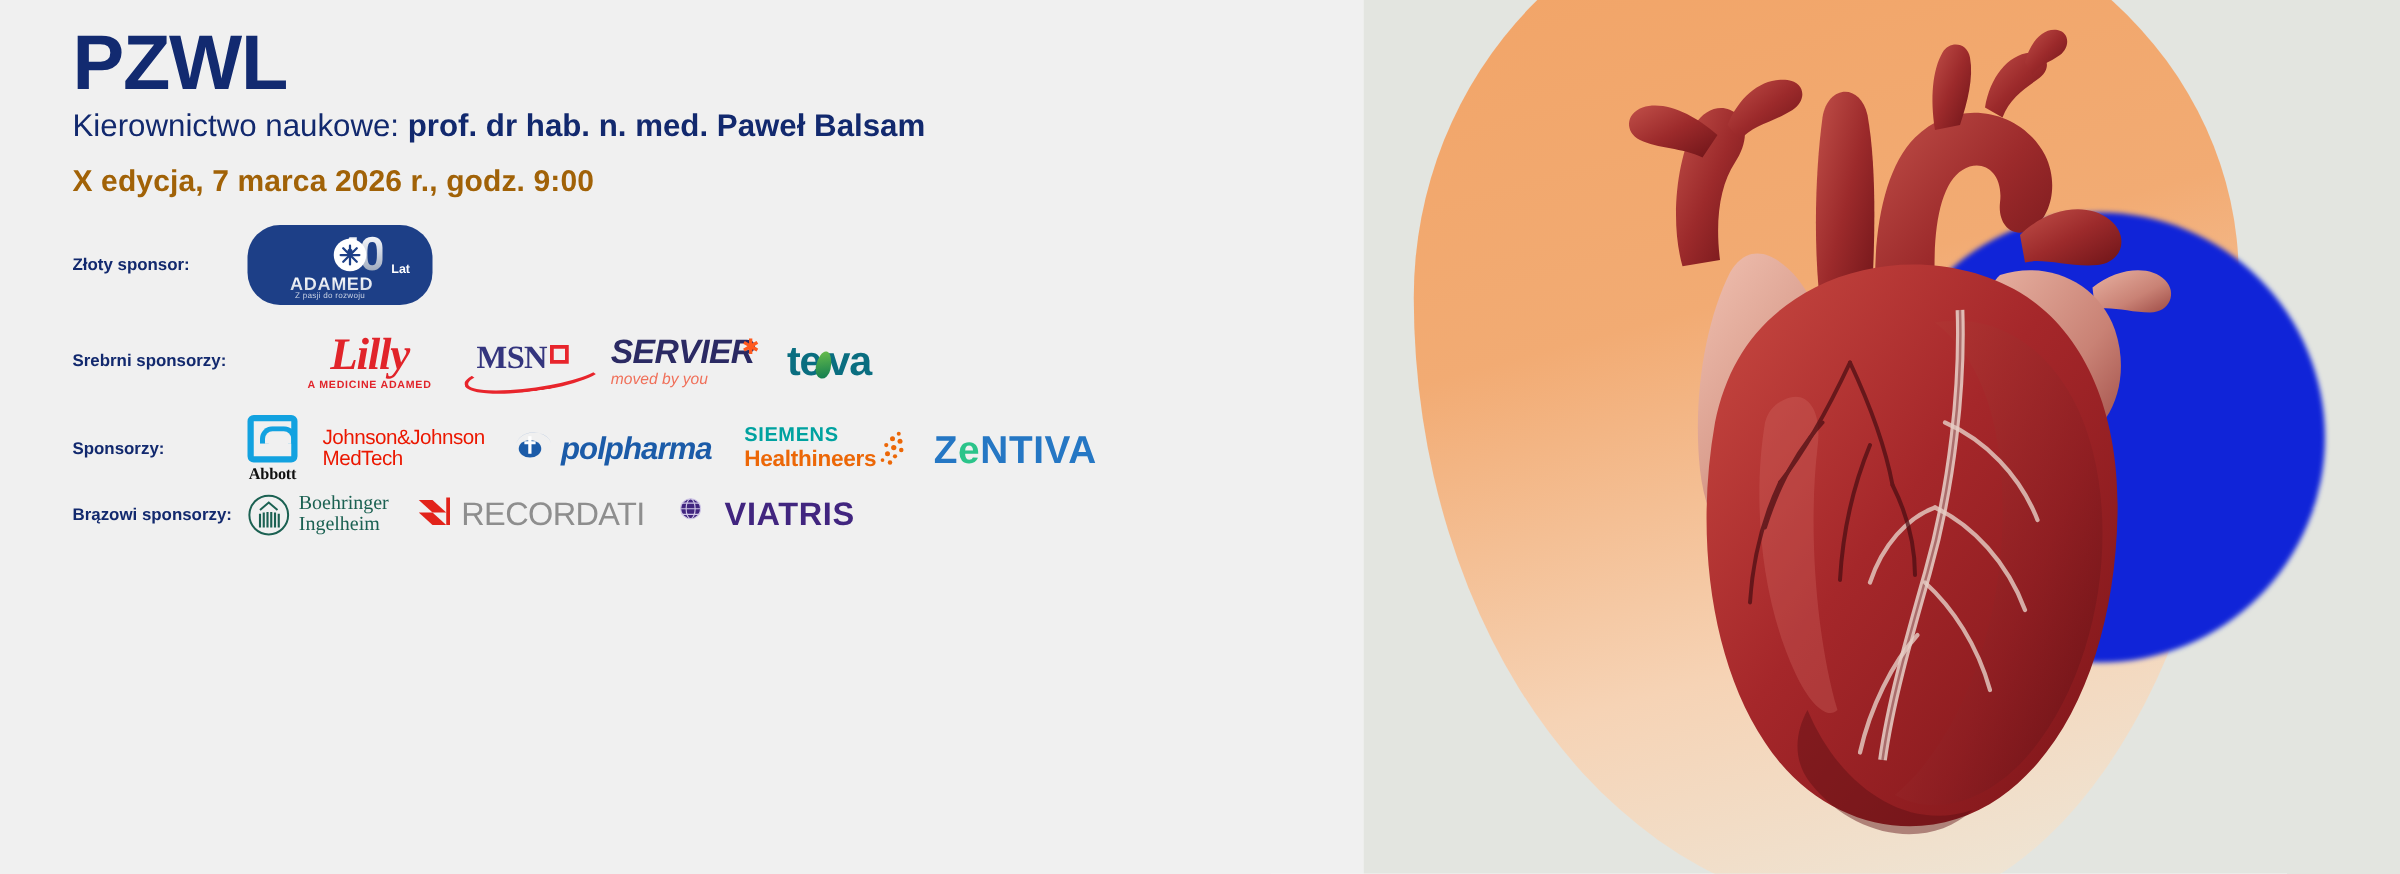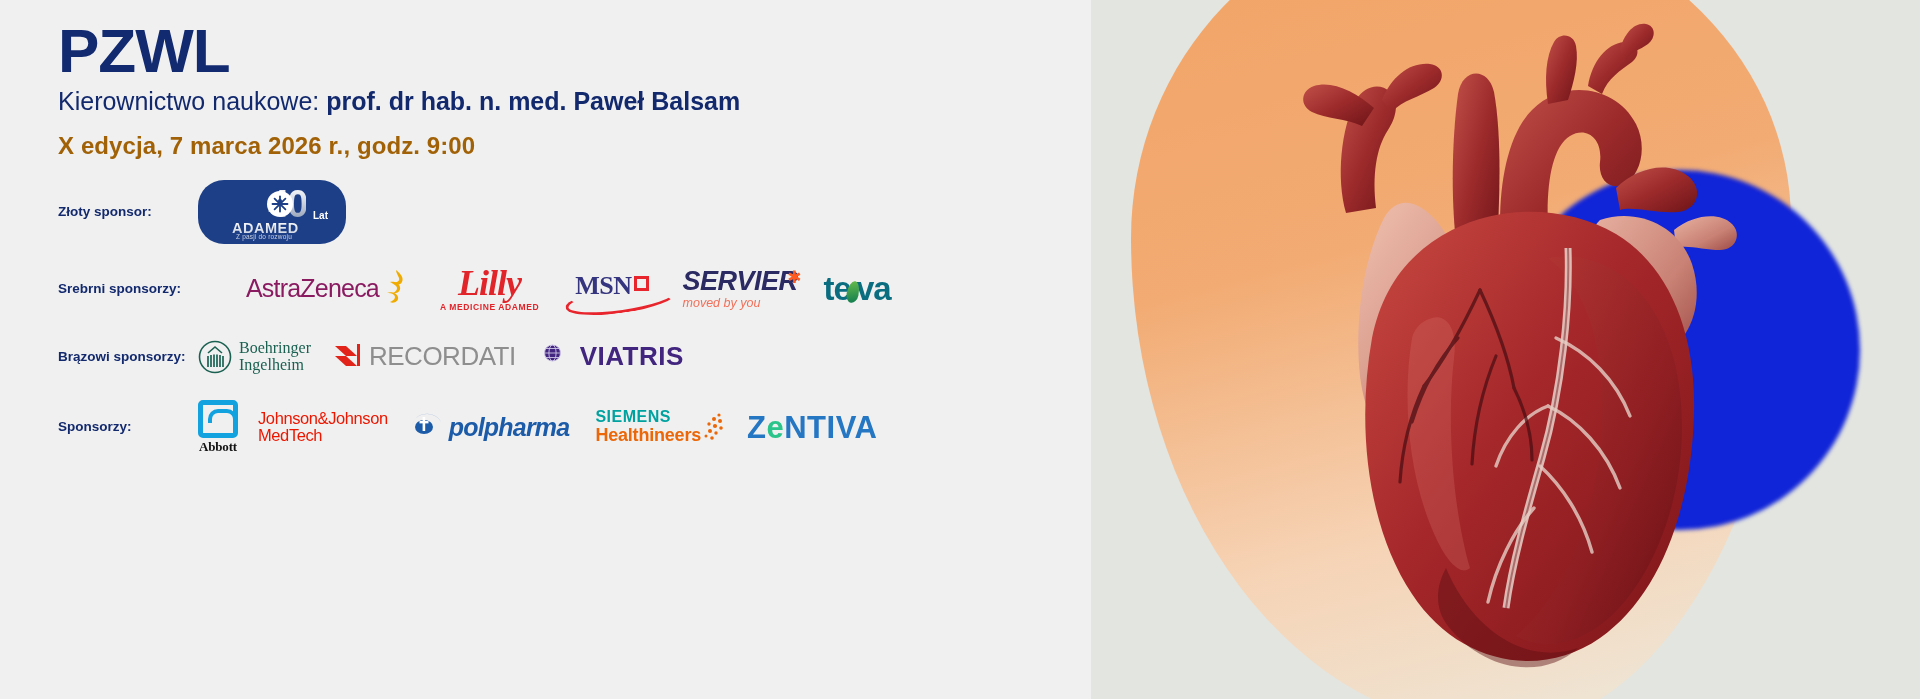--- a/index.html
+++ b/index.html
@@ -442,49 +442,94 @@
             </div>
           </div>
 
         </div>
       </div>
 
       <div class="sponsor-row silver">
         <div class="sponsor-label">Srebrni sponsorzy:</div>
         <div class="logo-strip">
 
-          <div class="az">
-            <span class="az-word">AstraZeneca</span>
-            <span class="az-mark">
-              <svg width="30" height="36" viewBox="0 0 30 36">
-                <path d="M16 1 C21 5 24 9 22 13 C20 17 15 16 13 13 C17 14 20 12 19 9 C18 6 16 4 16 1 Z" fill="#f0ab00"></path>
-                <path d="M10 13 C14 12 19 14 20 18 C21 22 17 25 13 24 C17 22 18 19 16 17 C14 15 12 14 10 13 Z" fill="#f0ab00"></path>
-                <path d="M7 24 C11 22 17 24 18 28 C19 32 14 35 10 33 C15 31 16 28 14 26 C12 24 9 24 7 24 Z" fill="#f0ab00"></path>
-              </svg>
-            </span>
-          </div>
 
           <div class="lilly">
             <div class="lilly-script">Lilly</div>
             <div class="lilly-sub">A MEDICINE ADAMED</div>
           </div>
 
           <div class="msn">
             <span class="msn-word">MSN</span><span class="msn-sq"></span>
             <span class="msn-swoosh"></span>
           </div>
 
           <div class="servier">
             <div class="servier-word">SERVIER</div>
             <div class="servier-sub">moved by you</div>
             <span class="servier-star">✱</span>
           </div>
 
           <div class="teva">
             <span><span>te</span><span class="leaf"></span><span>va</span></span>
+          </div>
+
+        </div>
+      </div>
+
+      <div class="sponsor-row basic">
+        <div class="sponsor-label">Sponsorzy:</div>
+        <div class="logo-strip">
+
+          <div class="abbott">
+            <div class="abbott-mark"></div>
+            <div class="abbott-word">Abbott</div>
+          </div>
+
+          <div class="jnj">
+            <div class="jnj-l1">Johnson&amp;Johnson</div>
+            <div class="jnj-l2">MedTech</div>
+          </div>
+
+          <div class="polpharma">
+            <span class="polpharma-mark">
+              <svg width="34" height="30" viewBox="0 0 34 30">
+                <path d="M3 17 A14 11 0 1 1 31 13 A13 10 0 0 0 3 17 Z" fill="#9fb6d8"></path>
+                <path d="M3 16 A14 11 0 0 0 31 14 A14 11 0 0 1 3 16 Z" fill="#1b5ba8"></path>
+                <ellipse cx="14" cy="17" rx="9" ry="7" fill="#1b5ba8"></ellipse>
+                <rect x="12.6" y="7" width="2.6" height="14" fill="#ffffff"></rect>
+                <rect x="9.5" y="11" width="9" height="2.4" fill="#ffffff"></rect>
+              </svg>
+            </span>
+            <span class="polpharma-word">polpharma</span>
+          </div>
+
+          <div class="siemens">
+            <div class="siemens-l1">SIEMENS</div>
+            <div class="siemens-l2">Healthineers</div>
+            <span class="siemens-dots">
+              <svg width="22" height="34" viewBox="0 0 22 34">
+                <g fill="#ec6707">
+                  <circle cx="16" cy="3" r="1.6"></circle>
+                  <circle cx="11" cy="7" r="2"></circle>
+                  <circle cx="17" cy="9" r="2"></circle>
+                  <circle cx="6" cy="12" r="1.7"></circle>
+                  <circle cx="12" cy="14" r="2.1"></circle>
+                  <circle cx="18" cy="16" r="1.8"></circle>
+                  <circle cx="7" cy="19" r="2"></circle>
+                  <circle cx="13" cy="21" r="1.7"></circle>
+                  <circle cx="3" cy="24" r="1.5"></circle>
+                  <circle cx="9" cy="26" r="1.8"></circle>
+                </g>
+              </svg>
+            </span>
+          </div>
+
+          <div class="zentiva">
+            <span>Z</span><span class="e-green">e</span><span>NTIVA</span>
           </div>
 
         </div>
       </div>
 
       <div class="sponsor-row bronze">
         <div class="sponsor-label">Brązowi sponsorzy:</div>
         <div class="logo-strip">
 
           <div class="boehringer">
@@ -528,75 +573,20 @@
                 <g stroke="#cfc6e6" stroke-width="0.9" fill="none">
                   <circle cx="14.5" cy="15" r="8"></circle>
                   <ellipse cx="14.5" cy="15" rx="3.6" ry="8"></ellipse>
                   <line x1="6.5" y1="15" x2="22.5" y2="15"></line>
                   <path d="M7.3 10.5 H21.7"></path>
                   <path d="M7.3 19.5 H21.7"></path>
                 </g>
               </svg>
             </span>
             <span class="viatris-word">VIATRIS</span>
-          </div>
-
-        </div>
-      </div>
-
-      <div class="sponsor-row basic">
-        <div class="sponsor-label">Sponsorzy:</div>
-        <div class="logo-strip">
-
-          <div class="abbott">
-            <div class="abbott-mark"></div>
-            <div class="abbott-word">Abbott</div>
-          </div>
-
-          <div class="jnj">
-            <div class="jnj-l1">Johnson&amp;Johnson</div>
-            <div class="jnj-l2">MedTech</div>
-          </div>
-
-          <div class="polpharma">
-            <span class="polpharma-mark">
-              <svg width="34" height="30" viewBox="0 0 34 30">
-                <path d="M3 17 A14 11 0 1 1 31 13 A13 10 0 0 0 3 17 Z" fill="#9fb6d8"></path>
-                <path d="M3 16 A14 11 0 0 0 31 14 A14 11 0 0 1 3 16 Z" fill="#1b5ba8"></path>
-                <ellipse cx="14" cy="17" rx="9" ry="7" fill="#1b5ba8"></ellipse>
-                <rect x="12.6" y="7" width="2.6" height="14" fill="#ffffff"></rect>
-                <rect x="9.5" y="11" width="9" height="2.4" fill="#ffffff"></rect>
-              </svg>
-            </span>
-            <span class="polpharma-word">polpharma</span>
-          </div>
-
-          <div class="siemens">
-            <div class="siemens-l1">SIEMENS</div>
-            <div class="siemens-l2">Healthineers</div>
-            <span class="siemens-dots">
-              <svg width="22" height="34" viewBox="0 0 22 34">
-                <g fill="#ec6707">
-                  <circle cx="16" cy="3" r="1.6"></circle>
-                  <circle cx="11" cy="7" r="2"></circle>
-                  <circle cx="17" cy="9" r="2"></circle>
-                  <circle cx="6" cy="12" r="1.7"></circle>
-                  <circle cx="12" cy="14" r="2.1"></circle>
-                  <circle cx="18" cy="16" r="1.8"></circle>
-                  <circle cx="7" cy="19" r="2"></circle>
-                  <circle cx="13" cy="21" r="1.7"></circle>
-                  <circle cx="3" cy="24" r="1.5"></circle>
-                  <circle cx="9" cy="26" r="1.8"></circle>
-                </g>
-              </svg>
-            </span>
-          </div>
-
-          <div class="zentiva">
-            <span>Z</span><span class="e-green">e</span><span>NTIVA</span>
           </div>
 
         </div>
       </div>
 
     </div>
   </div>
 
   <div class="right-panel">
     <div class="blob-orange"></div>

